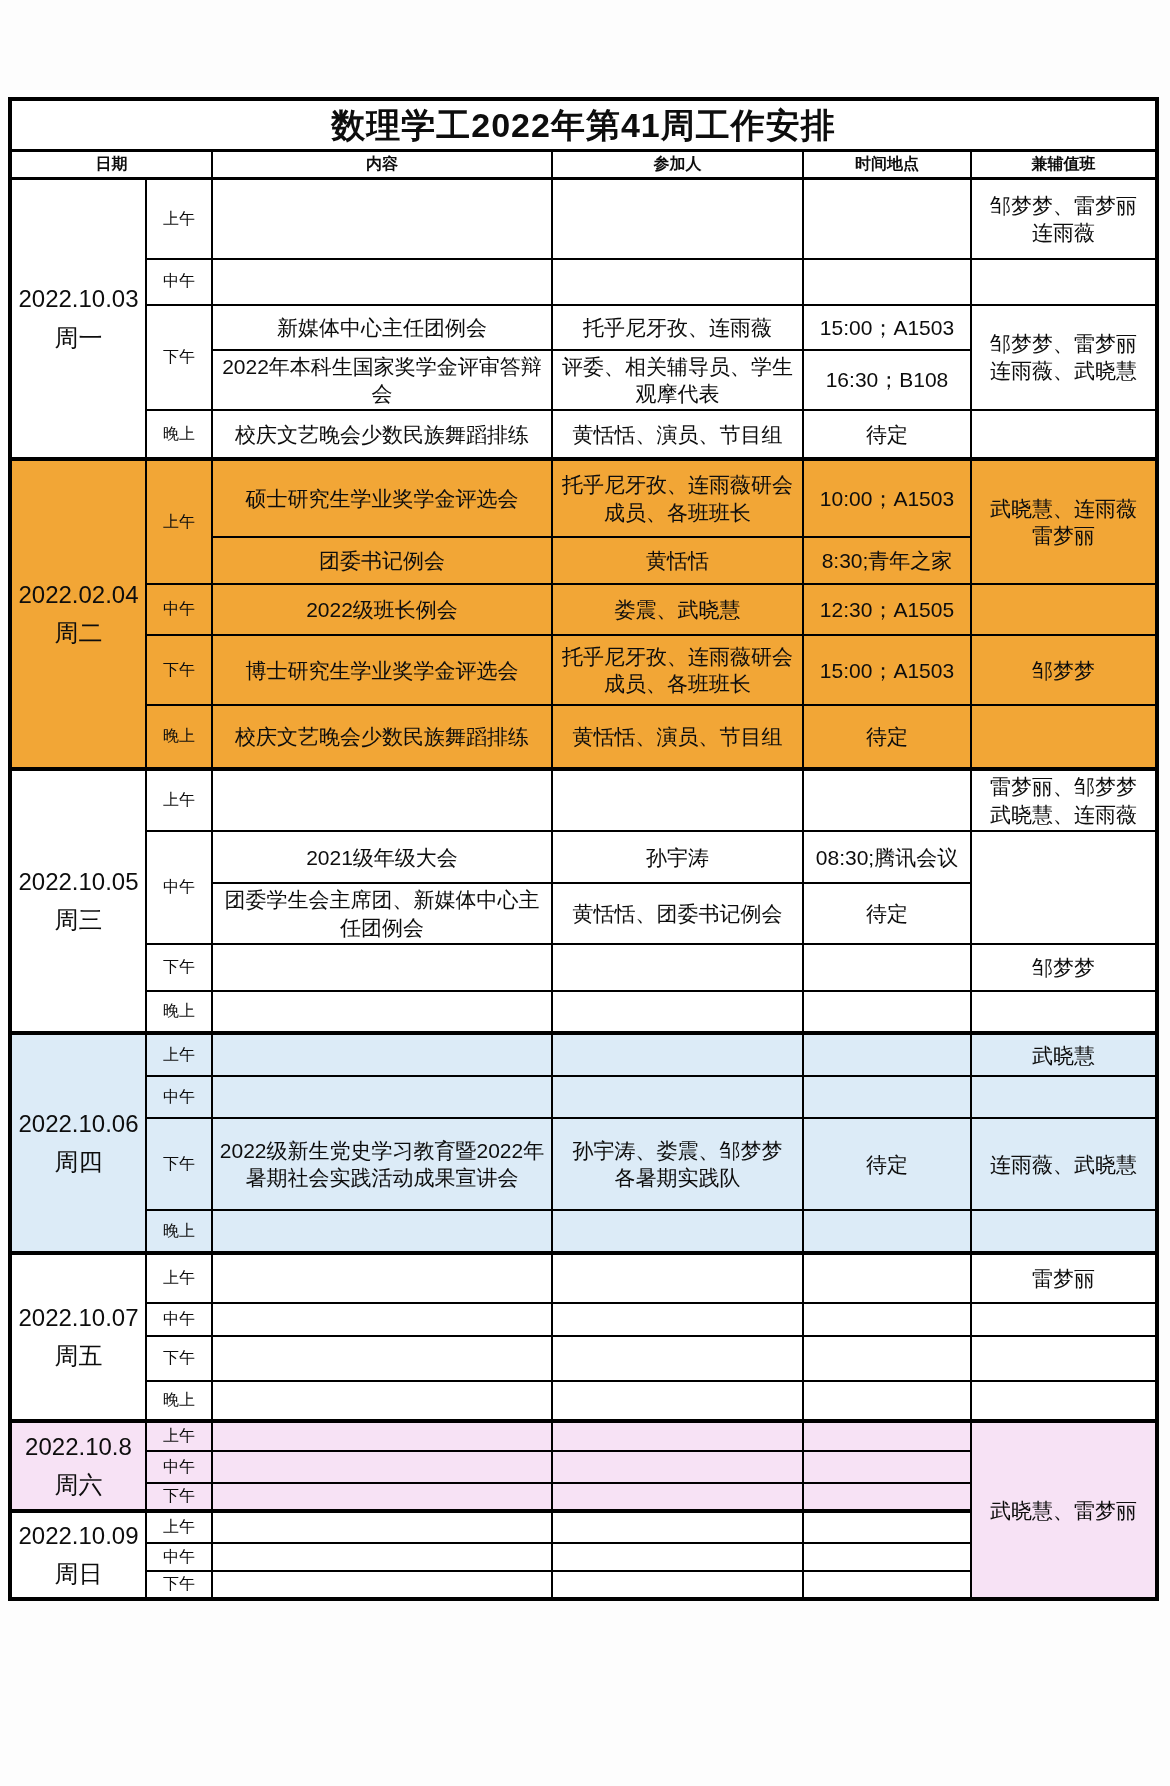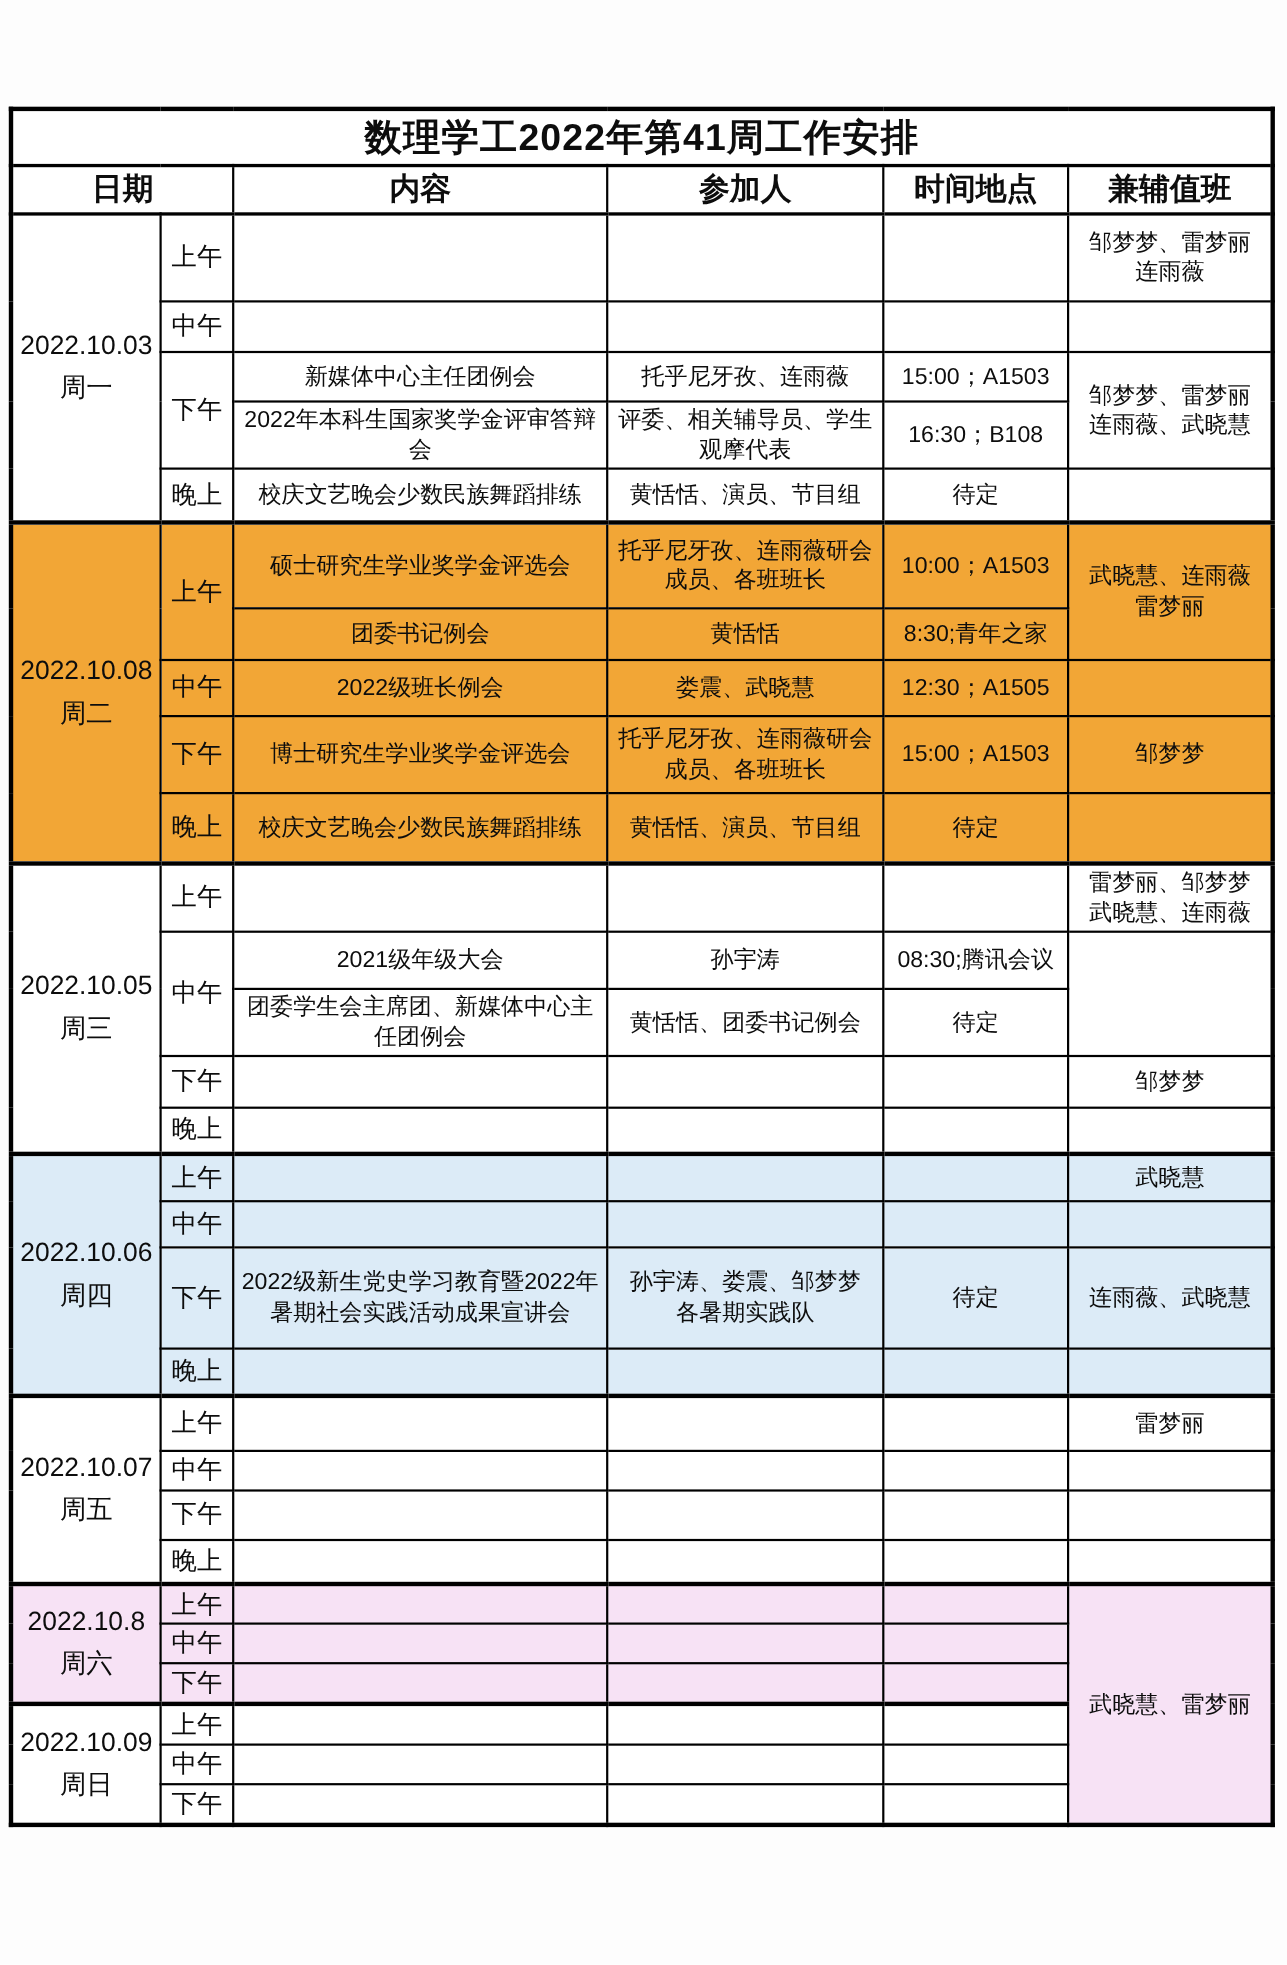--- a/index.html
+++ b/index.html
@@ -33,25 +33,25 @@
     font-size:21px;
     line-height:1.3;
     white-space:pre-line;
     overflow:hidden;
   }
   tr.title-row td{
     font-size:34px;font-weight:bold;letter-spacing:1px;
     border-bottom:3px solid #000;
   }
   tr.header-row td{
-    font-size:28px;font-weight:bold;
+    font-size:16px;font-weight:bold;
     border-bottom:3px solid #000;
   }
   td.date{font-weight:normal;font-size:24px;line-height:1.6;}
-  td.period{font-size:23px;}
+  td.period{font-size:16px;}
   tr.gsep td{border-top:4px solid #000;}
   tr.orange td{background:var(--orange);}
   tr.blue td{background:var(--blue);}
   tr.pinkrow td{background:var(--pink);}
   td.duty-pink{background:var(--pink);}
 </style>
 </head>
 <body>
 
 <div class="page">
@@ -108,21 +108,21 @@
     </tr>
     <tr style="height:49px">
       <td class="period">晚上</td>
       <td>校庆文艺晚会少数民族舞蹈排练</td>
       <td>黄恬恬、演员、节目组</td>
       <td>待定</td>
       <td></td>
     </tr>
 
     <tr class="orange gsep" style="height:78px">
-      <td class="date" rowspan="5">2022.10.08
+      <td class="date" rowspan="5">2022.02.04
 周二</td>
       <td class="period" rowspan="2">上午</td>
       <td>硕士研究生学业奖学金评选会</td>
       <td>托乎尼牙孜、连雨薇研会成员、各班班长</td>
       <td>10:00；A1503</td>
       <td rowspan="2">武晓慧、连雨薇
 雷梦丽</td>
     </tr>
     <tr class="orange" style="height:47px">
       <td>团委书记例会</td>

